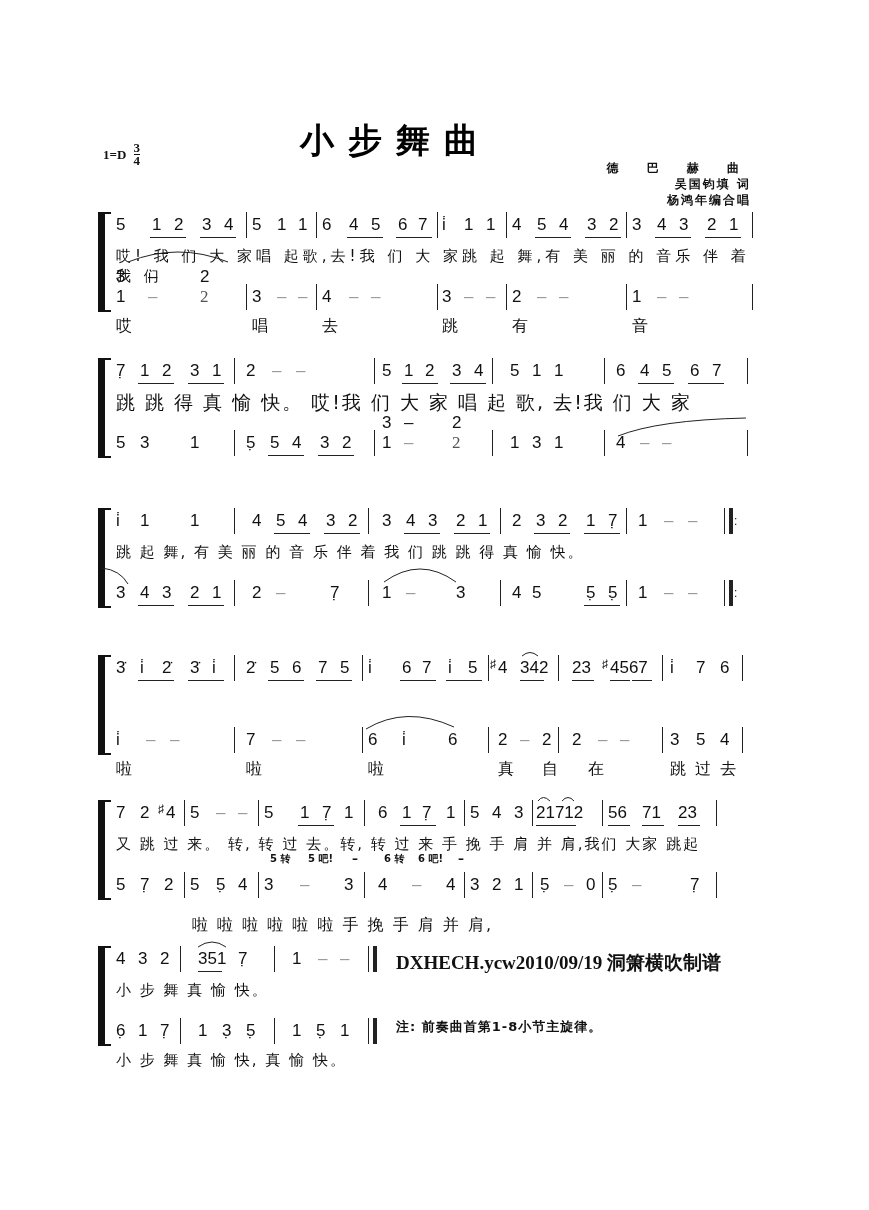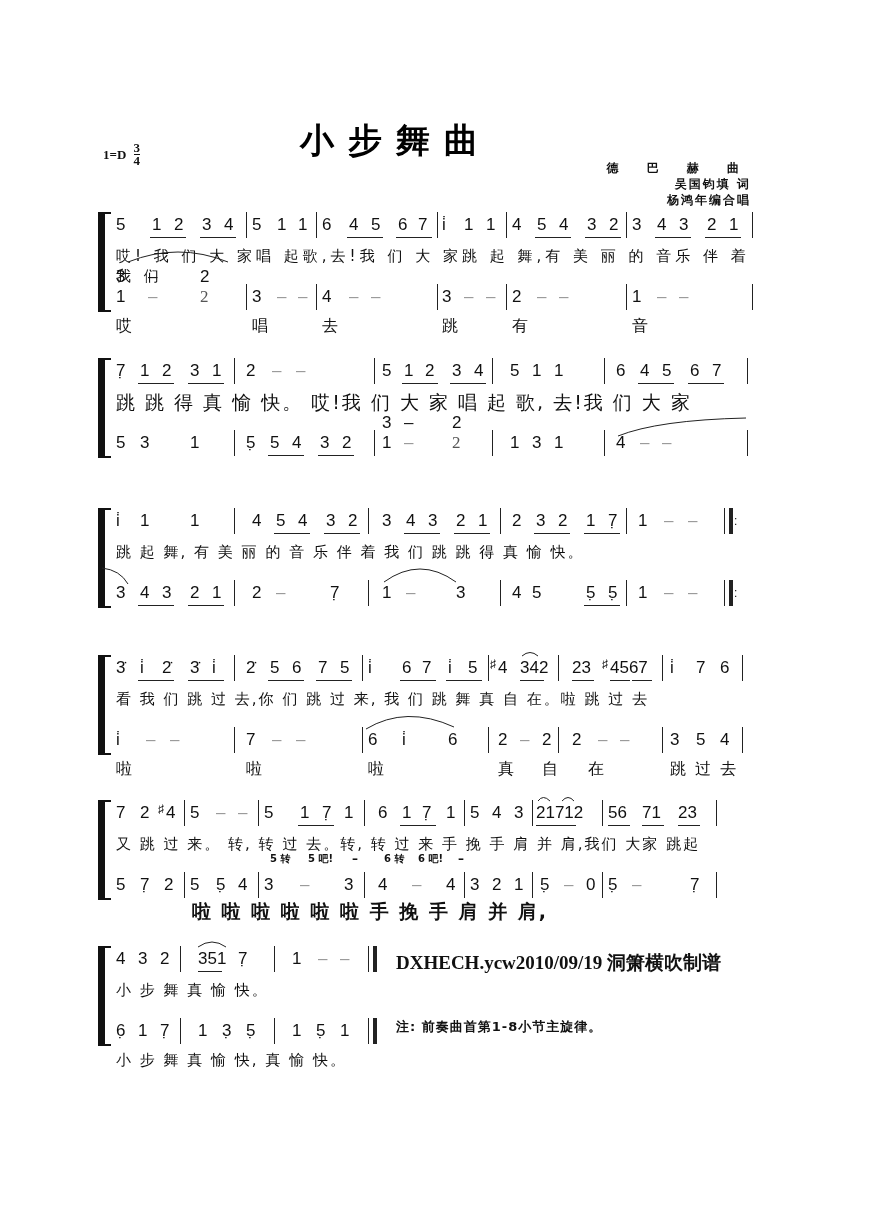--- a/index.html
+++ b/index.html
@@ -319,21 +319,20 @@
     <span class="note" style="left:490px;font-size:12px;top:-4px;">♯</span>
       <span class="note" style="left:498px;">4567</span>
     <div class="ul" style="left:498px;width:20px;top:23px;"></div>
       <div class="ul" style="left:520px;width:20px;top:23px;"></div>
     <div class="bar" style="left:550px;"></div>
     <span class="note" style="left:558px;">i̇</span>
       <span class="note" style="left:584px;">7</span>
       <span class="note" style="left:608px;">6</span>
     <div class="bar" style="left:630px;"></div>
   </div>
-  <div class="lyr" style="left:18px;top:34px;font-size:15px;letter-spacing:2px;">看 我 们 跳 过  去,你 们 跳 过 来, 我 们 跳 舞 真 自 在。啦          跳 过 去</div>
   <svg class="slur" style="left:268px;top:56px;" width="100" height="20">
       <path d="M0 18 Q40 -6 88 16" stroke="#222" fill="none"></path>
     </svg>
   <div class="line" style="top:74px;">
     <span class="note" style="left:4px;">i̇</span>
       <span class="note" style="left:34px;color:#999;">–</span>
       <span class="note" style="left:58px;color:#999;">–</span>
     <div class="bar" style="left:122px;"></div>
     <span class="note" style="left:134px;">7</span>
       <span class="note" style="left:160px;color:#999;">–</span>
@@ -441,21 +440,21 @@
     <div class="bar" style="left:420px;"></div>
     <span class="note" style="left:428px;">5̣</span>
       <span class="note" style="left:452px;color:#999;">–</span>
       <span class="note" style="left:474px;">0</span>
     <div class="bar" style="left:490px;"></div>
     <span class="note" style="left:496px;">5̣</span>
       <span class="note" style="left:520px;color:#999;">–</span>
       <span class="note" style="left:578px;">7̣</span>
     <div class="bar" style="left:604px;"></div>
   </div>
-  <div class="lyr" style="left:94px;top:101px;font-size:19px;letter-spacing:2px;font-weight:bold;">啦 啦 啦        啦   啦        啦 手 挽 手 肩        并         肩,</div>
+  <div class="lyr" style="left:94px;top:115px;font-size:16px;letter-spacing:2px;">啦 啦 啦        啦   啦        啦 手 挽 手 肩        并         肩,</div>
 </div>
 
 <div class="row" style="top:946px;height:130px;">
   <div class="bracket" style="top:0;height:100px;"></div>
   <div class="line" style="top:2px;">
     <span class="note" style="left:4px;">4</span>
       <span class="note" style="left:26px;">3</span>
       <span class="note" style="left:48px;">2</span>
     <div class="bar" style="left:68px;"></div>
     <span class="note" style="left:86px;">351</span>

